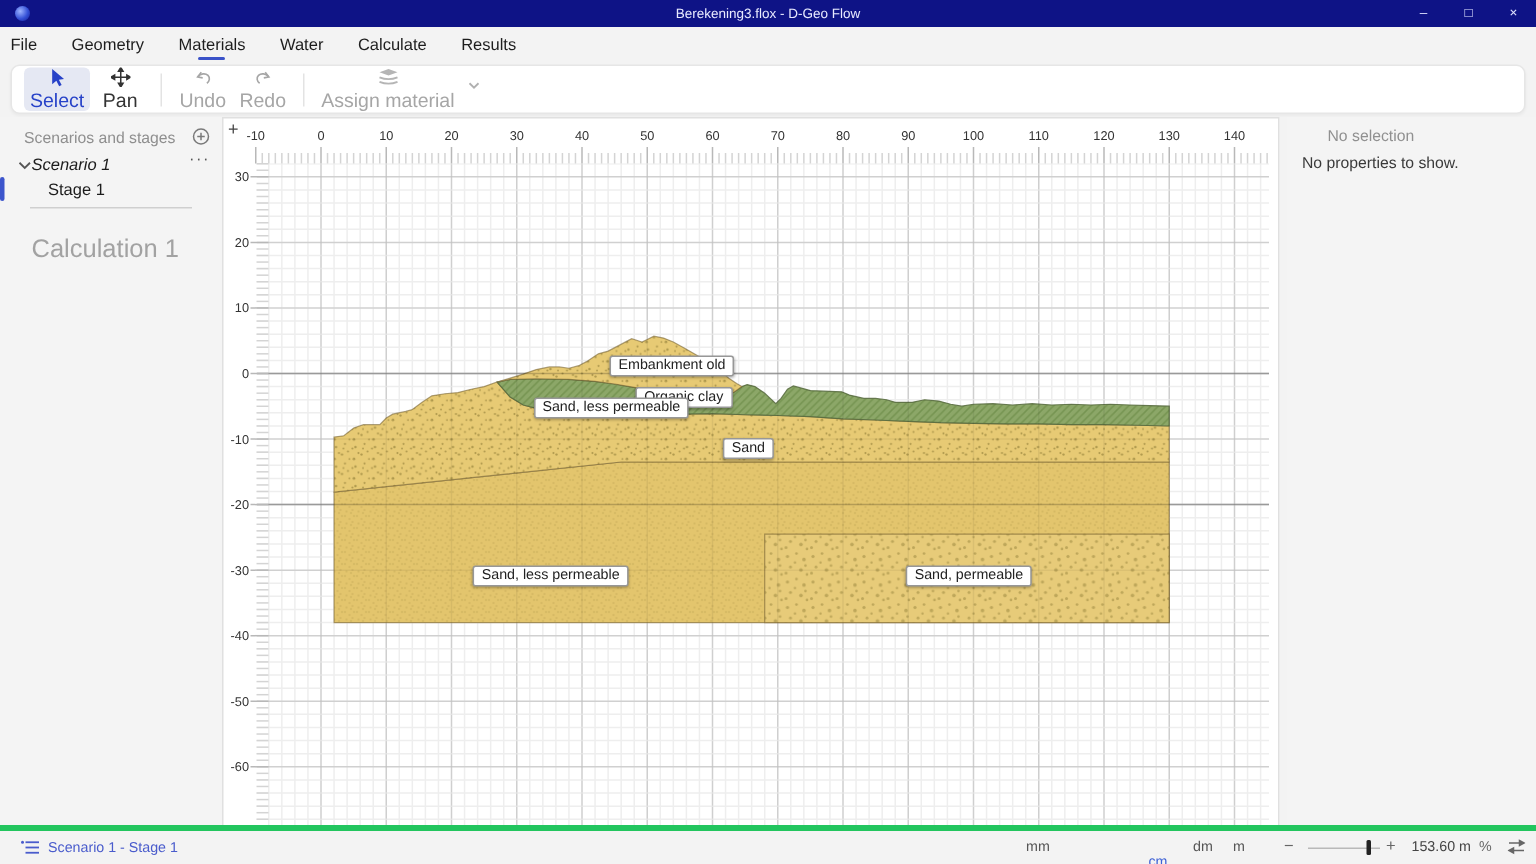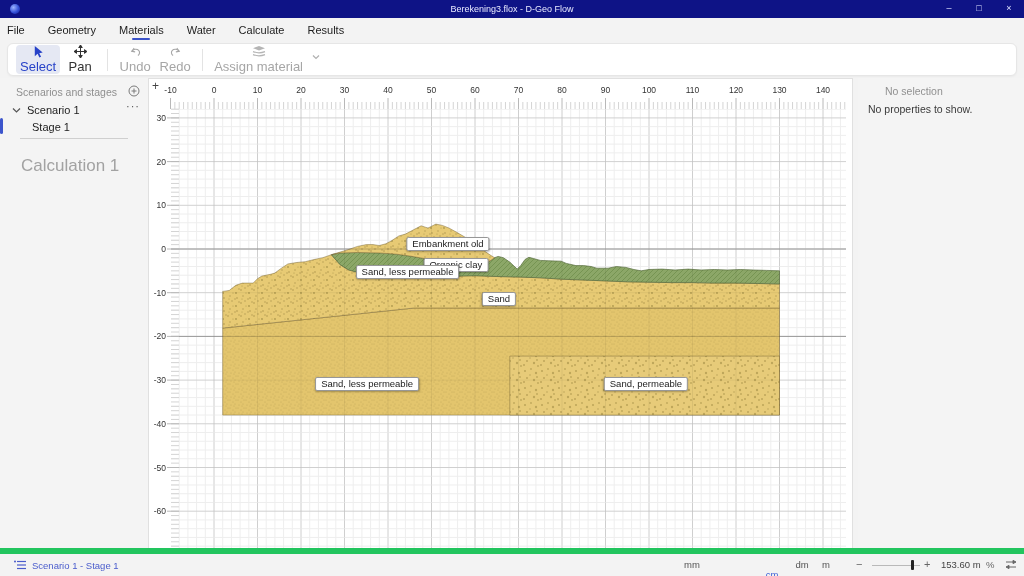--- a/index.html
+++ b/index.html
@@ -31,39 +31,39 @@
   .tbtn.dis{color:#a6a6a6;}
   .tsep{width:1px;height:22px;background:#e3e3e3;margin:0 7px;}
   .assign{display:flex;align-items:center;}
   .assign .chev{margin-left:5px;margin-top:-6px;}
   
   .main{position:absolute;top:78px;left:0;right:0;bottom:22px;background:#f3f3f3;}
   .sidebar{position:absolute;left:0;top:0;width:148px;bottom:0;background:#f4f4f4;}
   .sb-header{position:absolute;left:16px;top:8px;font-size:10.5px;color:#8f8f8f;}
   .sb-add{position:absolute;right:8px;top:7px;}
   .sb-scenario{position:absolute;left:12px;top:26px;display:flex;align-items:center;font-size:11px;color:#1c1c1c;}
-  .sb-scenario .lbl{margin-left:6px;}
+  .sb-scenario .lbl{font-style:italic;}
   .sb-more{position:absolute;right:8px;top:22px;font-size:11px;color:#555;letter-spacing:1px;}
   .sb-stage{position:absolute;left:32px;top:41px;font-size:11px;color:#1c1c1c;height:16px;line-height:16px;}
   .sb-activebar{position:absolute;left:0;top:40px;width:3px;height:16px;background:#3c55cc;border-radius:2px;}
   .sb-divider{position:absolute;left:20px;top:60px;width:108px;border-bottom:1px solid #cfcfcf;}
   .sb-calc{position:absolute;left:21px;top:78px;font-size:17px;color:#a2a2a2;}
   .props{position:absolute;left:858px;right:0;top:0;bottom:0;background:#f4f4f4;padding:7px 10px;box-sizing:border-box;}
   .props .hdr{font-size:10.5px;color:#909090;padding-left:17px;}
   .props .bdy{font-size:10.5px;color:#3a3a3a;margin-top:6px;}
   
   .canvas{position:absolute;left:148px;top:0;width:705px;height:475px;background:#fff;
       border:1px solid #e0e0e0;box-sizing:border-box;}
   .canvas svg{position:absolute;left:0;top:0;}
   .origin-plus{position:absolute;left:3px;top:0px;font-size:12px;color:#444;}
   .geo-label{position:absolute;transform:translate(-50%,-50%);background:#fff;border:1px solid #979797;
       border-radius:2px;padding:0px 5px 1px 5px;font-size:9.5px;color:#222;white-space:nowrap;
       box-shadow:0 1px 2px rgba(0,0,0,.28);}
   
-  .statusbar{position:absolute;left:0;right:0;bottom:0;height:22px;background:#f3f3f3;border-top:6px solid #22c55e;}
+  .statusbar{position:absolute;left:0;right:0;bottom:0;height:22px;background:#f3f3f3;border-top:4px solid #22c55e;}
   .st-left{position:absolute;left:14px;top:0;height:22px;display:flex;align-items:center;gap:6px;
       color:#4a5ccc;font-size:9.5px;}
   .unit{position:absolute;top:0;height:22px;line-height:22px;font-size:9.5px;color:#555;text-align:center;width:20px;}
   .unit.active{color:#3f62d6;}
   .zminus{position:absolute;left:856px;top:0;height:22px;line-height:21px;font-size:11px;color:#666;}
   .zplus{position:absolute;left:924px;top:0;height:22px;line-height:21px;font-size:11px;color:#666;}
   .ztrack{position:absolute;left:872px;top:11px;width:48px;height:1px;background:#b9b9b9;}
   .zhandle{position:absolute;left:911px;top:6px;width:3px;height:10px;background:#222;border-radius:1px;}
   .zscale{position:absolute;left:941px;top:0;height:22px;line-height:22px;font-size:9.5px;color:#444;}
   .pct{position:absolute;left:986px;top:0;height:22px;line-height:22px;font-size:9.5px;color:#666;}

